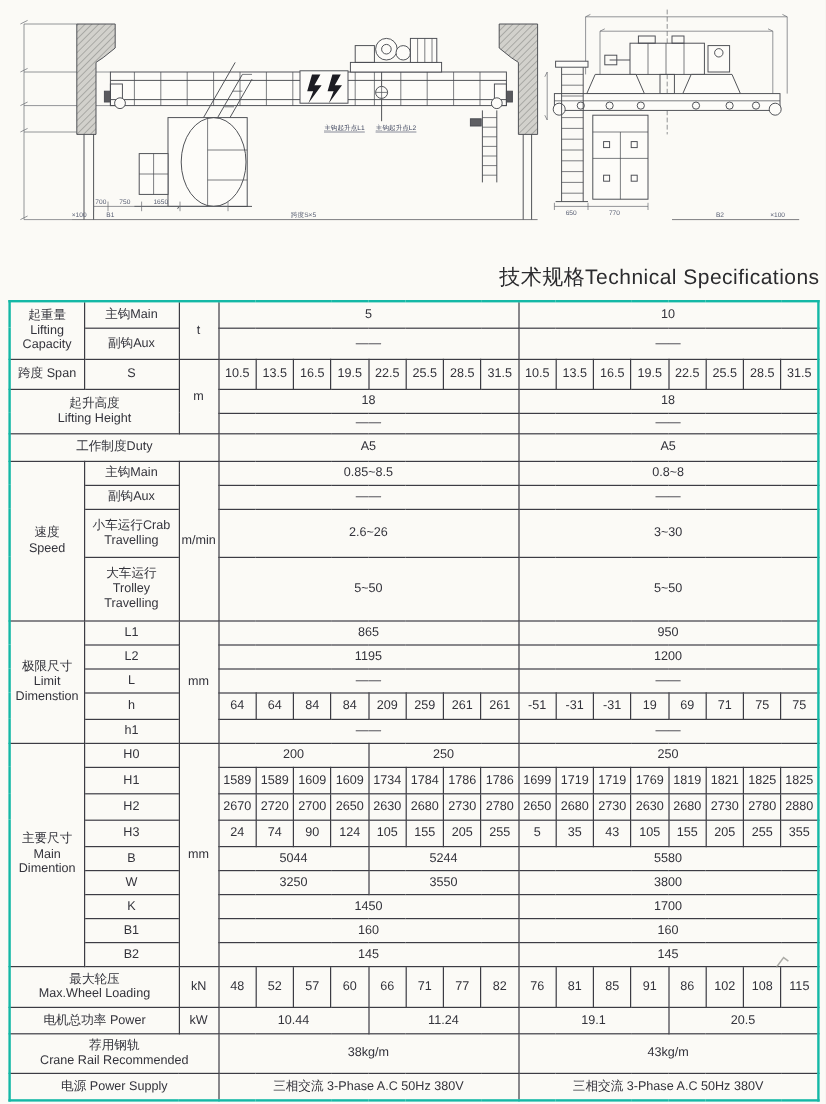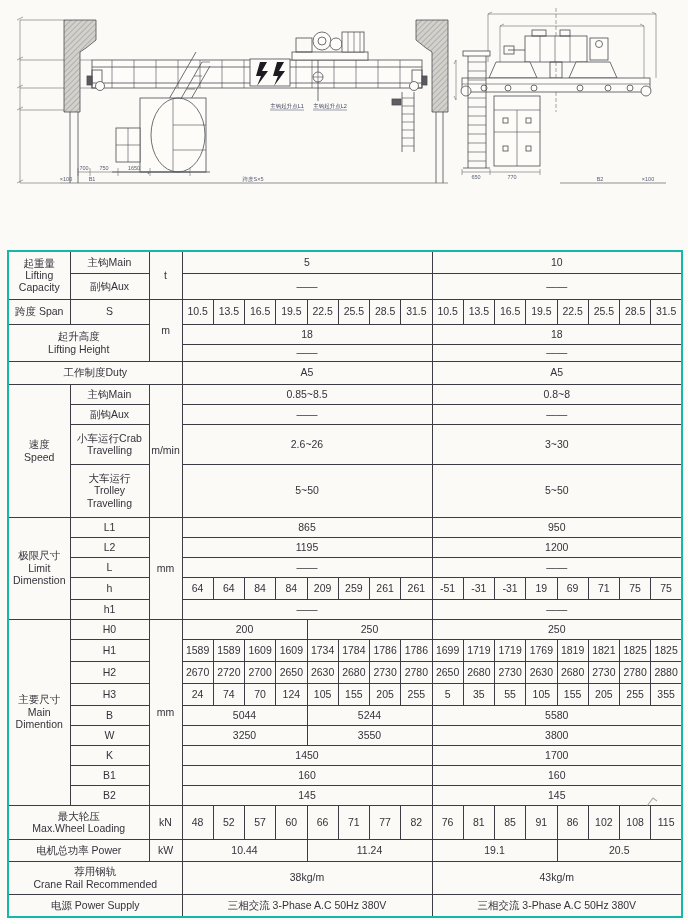--- a/index.html
+++ b/index.html
@@ -208,20 +208,21 @@
           <path d="M462,169 V175 M490,169 V175 M540,169 V175"></path>
         </g>
       </g>
       <g font-size="5.5" fill="#5a6074" font-family="Liberation Sans, sans-serif" text-anchor="middle">
         <text x="476" y="179">650</text>
         <text x="512" y="179">770</text>
       </g>
     </svg>
   </div>
 
+  <h1 class="title">技术规格Technical Specifications</h1>
 
   <table class="spec">
     <colgroup>
       <col class="c-group">
         <col class="c-sub">
         <col class="c-unit">
       <col>
         <col>
         <col>
         <col>
@@ -403,29 +404,29 @@
           <td>2630</td>
           <td>2680</td>
           <td>2730</td>
           <td>2780</td>
           <td>2880</td>
         </tr>
         <tr style="height: 22px;">
           <td>H3</td>
           <td>24</td>
           <td>74</td>
-          <td>70</td>
+          <td>90</td>
           <td>124</td>
           <td>105</td>
           <td>155</td>
           <td>205</td>
           <td>255</td>
           <td>5</td>
           <td>35</td>
-          <td>55</td>
+          <td>43</td>
           <td>105</td>
           <td>155</td>
           <td>205</td>
           <td>255</td>
           <td>355</td>
         </tr>
         <tr style="height: 20px;">
           <td>B</td>
           <td colspan="4">5044</td>
           <td colspan="4">5244</td>

